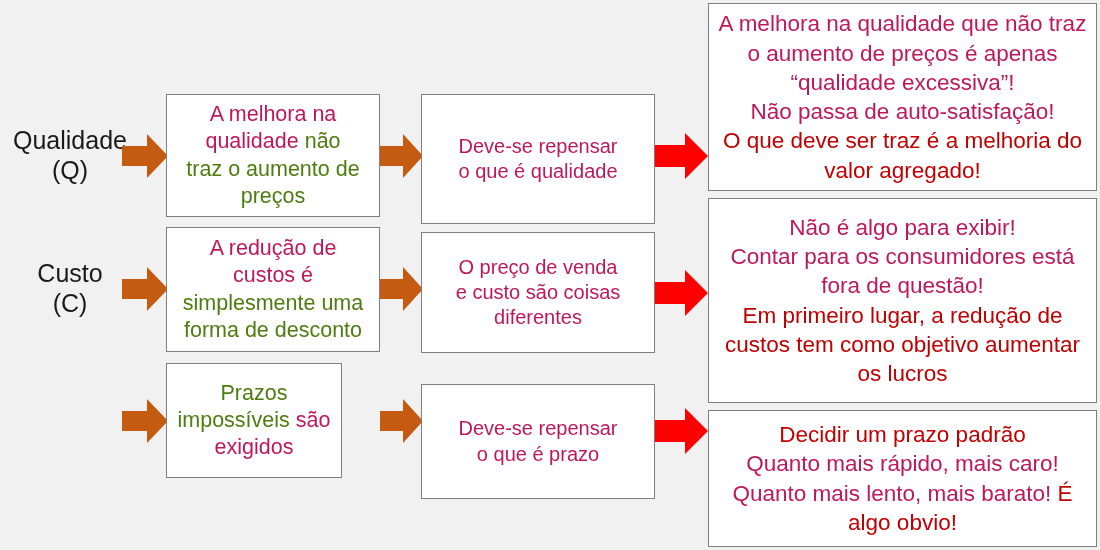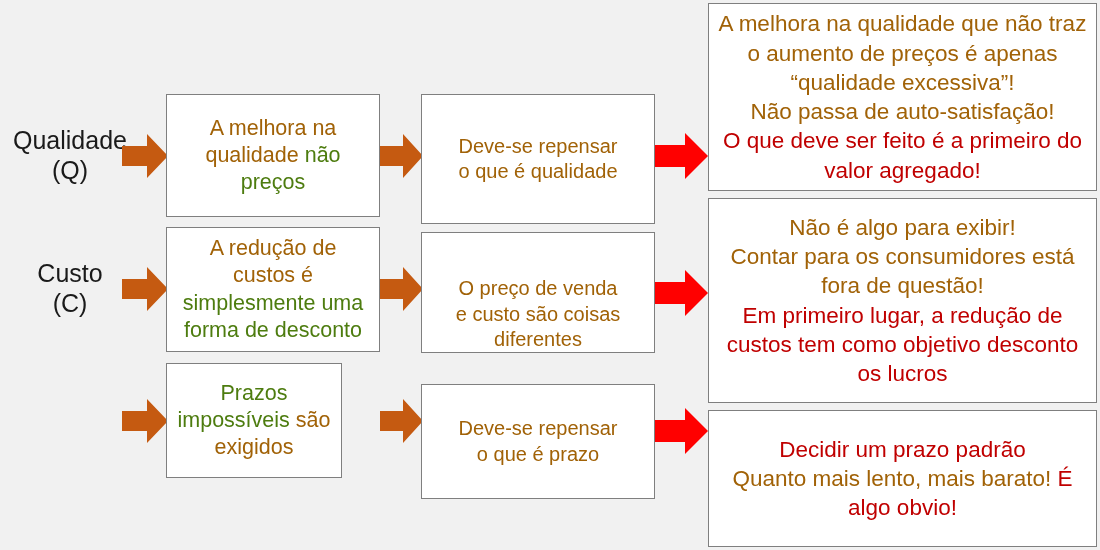--- a/index.html
+++ b/index.html
@@ -53,21 +53,21 @@
   .box-inner {
     width: 100%;
     padding: 0 6px;
     box-sizing: border-box;
   }
   .col-a .box-inner { font-size: 21.5px; line-height: 1.26; }
   .col-b .box-inner { font-size: 20px;   line-height: 1.26; }
   .col-c .box-inner { font-size: 22.5px; line-height: 1.30; }
 
   .red   { color: #C00000; }
-  .blk   { color: #a16207; }
+  .blk   { color: #be185d; }
   .col-a .red { color: #4d7c0f; }
 
   
   .arrow {
     position: absolute;
   }
   .arrow svg { display: block; }
 </style>
 </head>
 <body>
@@ -82,20 +82,21 @@
   <div class="arrow" style="left:122px; top:131px; width:47px; height:50px;">
     <svg width="47" height="50" viewBox="0 0 47 50">
       <polygon points="0,15 25,15 25,3 46,25 25,47 25,35 0,35" fill="#C55A11"></polygon>
     </svg>
   </div>
 
   <div class="node box col-a" style="left:166px; top:94px; width:214px; height:123px;">
     <div class="box-inner">
       <div><span class="blk">A melhora na</span></div>
       <div><span class="blk">qualidade </span><span class="red">não</span></div>
+      <div><span class="red">traz o aumento de</span></div>
       <div><span class="red">preços</span></div>
     </div>
   </div>
 
   <div class="arrow" style="left:380px; top:131px; width:44px; height:50px;">
     <svg width="44" height="50" viewBox="0 0 44 50">
       <polygon points="0,15 23,15 23,3 43,25 23,47 23,35 0,35" fill="#C55A11"></polygon>
     </svg>
   </div>
 
@@ -111,21 +112,21 @@
       <polygon points="0,14 30,14 30,2 53,25 30,48 30,36 0,36" fill="#FF0000"></polygon>
     </svg>
   </div>
 
   <div class="node box col-c" style="left:708px; top:3px; width:389px; height:188px;">
     <div class="box-inner">
       <div><span class="blk">A melhora na qualidade que não traz</span></div>
       <div><span class="blk">o aumento de preços é apenas</span></div>
       <div><span class="blk">“qualidade excessiva”!</span></div>
       <div><span class="blk">Não passa de auto-satisfação!</span></div>
-      <div><span class="red">O que deve ser feito é a primeiro do</span></div>
+      <div><span class="red">O que deve ser traz é a melhoria do</span></div>
       <div><span class="red">valor agregado!</span></div>
     </div>
   </div>
 
   <div class="node row-label" style="left:0px; top:251px; width:140px; height:75px;">
     <span>Custo</span>
     <span>(C)</span>
   </div>
 
   <div class="arrow" style="left:122px; top:264px; width:47px; height:50px;">
@@ -142,41 +143,41 @@
       <div><span class="red">forma de desconto</span></div>
     </div>
   </div>
 
   <div class="arrow" style="left:380px; top:264px; width:44px; height:50px;">
     <svg width="44" height="50" viewBox="0 0 44 50">
       <polygon points="0,15 23,15 23,3 43,25 23,47 23,35 0,35" fill="#C55A11"></polygon>
     </svg>
   </div>
 
-  <div class="node box col-b" style="left:421px; top:232px; width:234px; height:121px;align-items:flex-end;">
+  <div class="node box col-b" style="left:421px; top:232px; width:234px; height:121px;">
     <div class="box-inner">
       <div><span class="blk">O preço de venda</span></div>
       <div><span class="blk">e custo são coisas</span></div>
       <div><span class="blk">diferentes</span></div>
     </div>
   </div>
 
   <div class="arrow" style="left:655px; top:268px; width:54px; height:50px;">
     <svg width="54" height="50" viewBox="0 0 54 50">
       <polygon points="0,14 30,14 30,2 53,25 30,48 30,36 0,36" fill="#FF0000"></polygon>
     </svg>
   </div>
 
   <div class="node box col-c" style="left:708px; top:198px; width:389px; height:205px;">
     <div class="box-inner">
       <div><span class="blk">Não é algo para exibir!</span></div>
       <div><span class="blk">Contar para os consumidores está</span></div>
       <div><span class="blk">fora de questão!</span></div>
       <div><span class="red">Em primeiro lugar, a redução de</span></div>
-      <div><span class="red">custos tem como objetivo desconto</span></div>
+      <div><span class="red">custos tem como objetivo aumentar</span></div>
       <div><span class="red">os lucros</span></div>
     </div>
   </div>
 
 
   <div class="arrow" style="left:122px; top:396px; width:47px; height:50px;">
     <svg width="47" height="50" viewBox="0 0 47 50">
       <polygon points="0,15 25,15 25,3 46,25 25,47 25,35 0,35" fill="#C55A11"></polygon>
     </svg>
   </div>
@@ -204,18 +205,19 @@
 
   <div class="arrow" style="left:655px; top:406px; width:54px; height:50px;">
     <svg width="54" height="50" viewBox="0 0 54 50">
       <polygon points="0,14 30,14 30,2 53,25 30,48 30,36 0,36" fill="#FF0000"></polygon>
     </svg>
   </div>
 
   <div class="node box col-c" style="left:708px; top:410px; width:389px; height:137px;justify-content:center;">
     <div class="box-inner">
       <div><span class="red">Decidir um prazo padrão</span></div>
+      <div><span class="blk">Quanto mais rápido, mais caro!</span></div>
       <div><span class="blk">Quanto mais lento, mais barato! </span><span class="red">É</span></div>
       <div><span class="red">algo obvio!</span></div>
     </div>
   </div>
 
 </div>
 
 </body></html>

